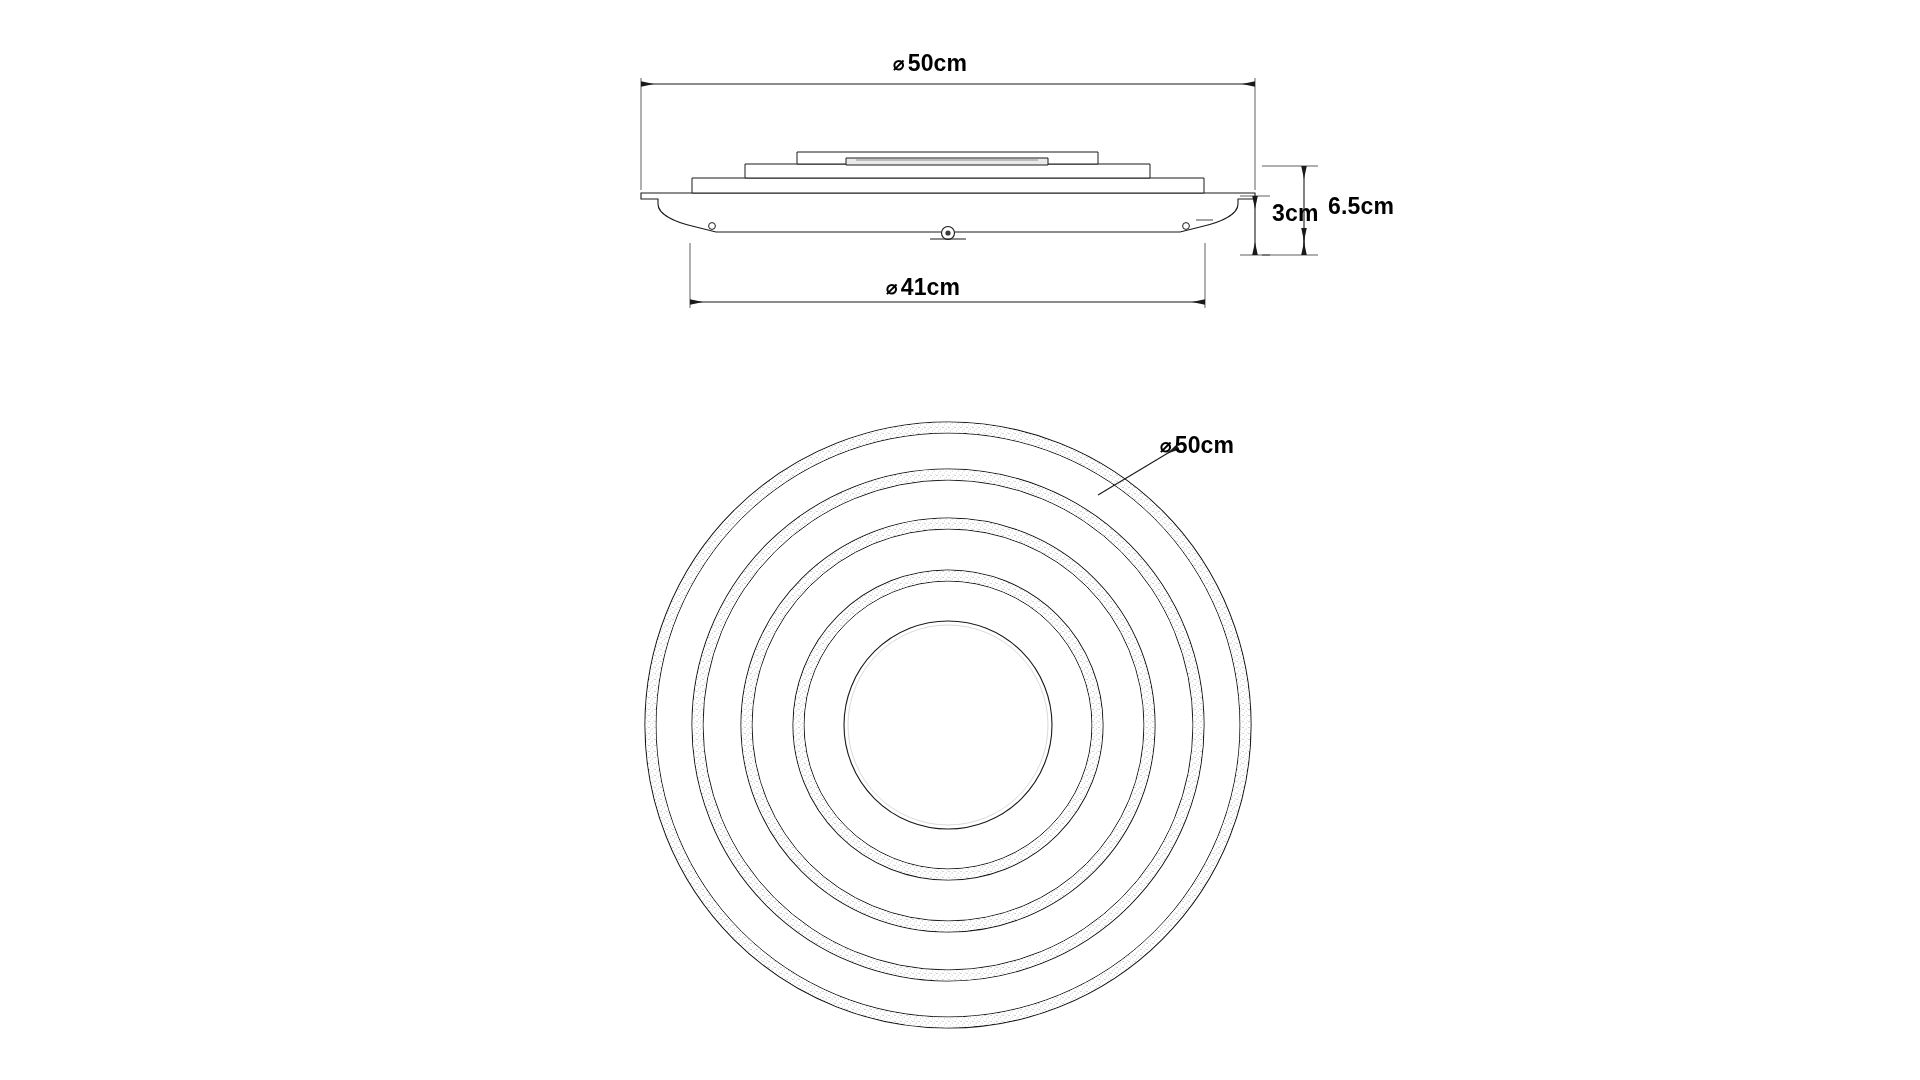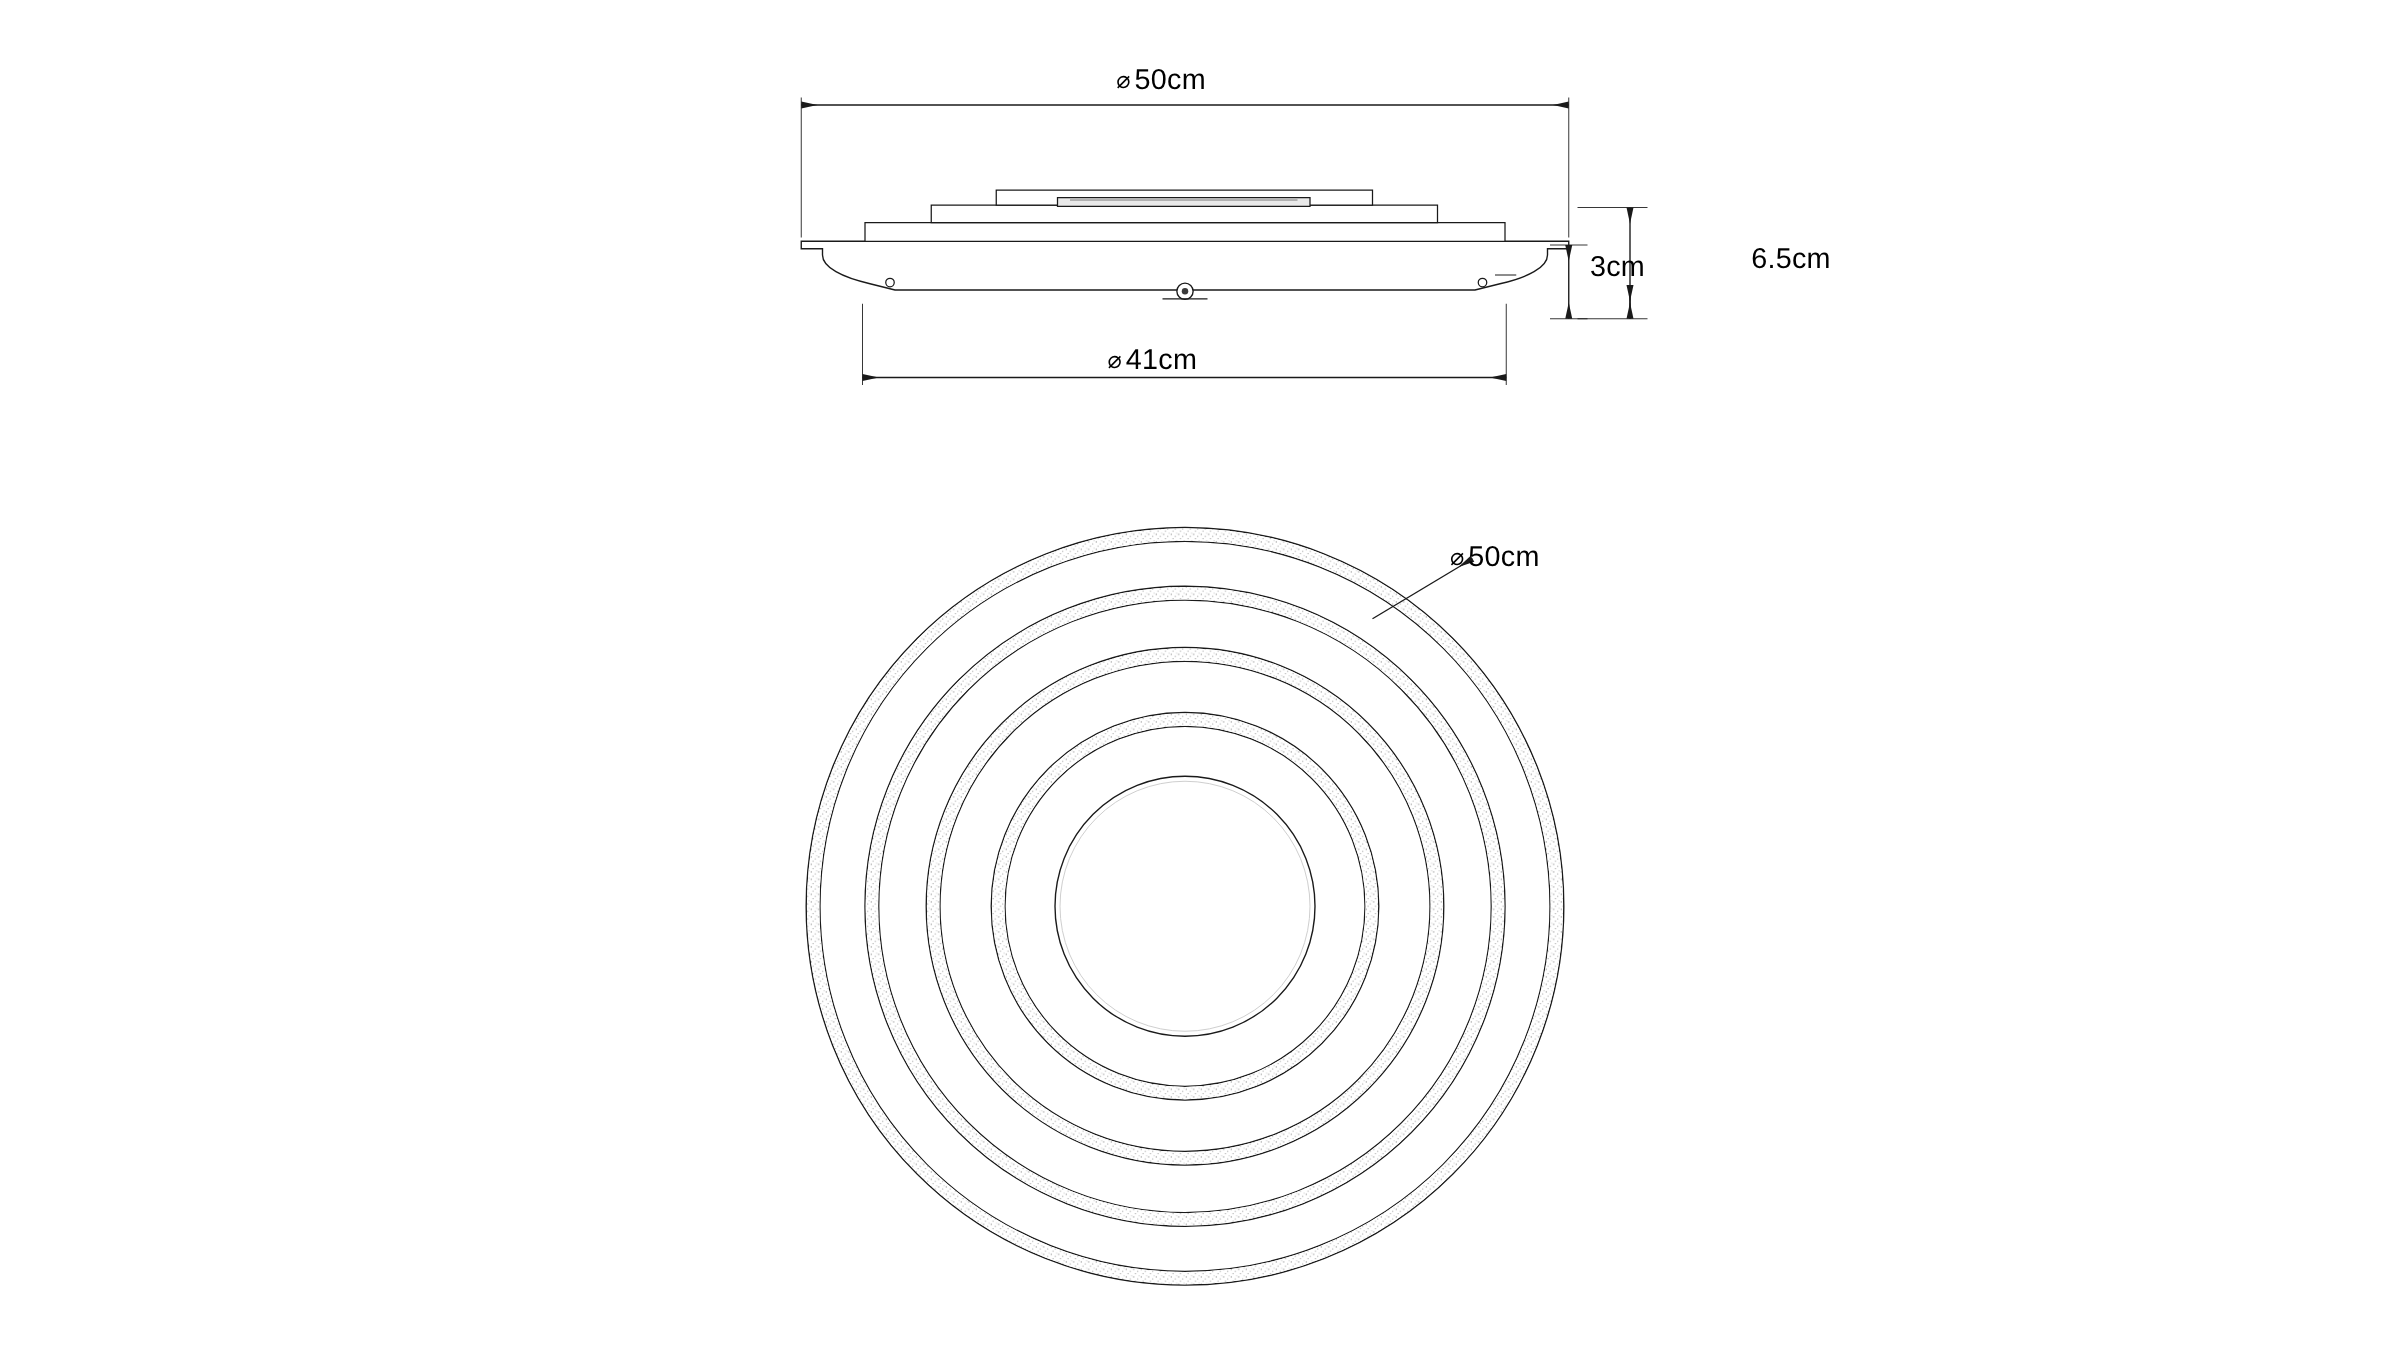--- a/index.html
+++ b/index.html
@@ -12,20 +12,21 @@
     height: 1080px;
     overflow: hidden;
     font-family: "Liberation Sans", sans-serif;
     color: #000000;
   }
   #sheet {
     position: relative;
     width: 1920px;
     height: 904px;
     background: #ffffff;
+    font-weight: bold;
   }
   svg.drawing {
     position: absolute;
     left: 0;
     top: 0;
     width: 1920px;
     height: 1080px;
   }
   .dim-label {
     position: absolute;
@@ -42,21 +43,21 @@
   }
   #label-top {
     left: 893px;
     top: 50px;
   }
   #label-bottom {
     left: 886px;
     top: 274px;
   }
   #label-height {
-    left: 1401px;
+    left: 1328px;
     top: 193px;
   }
   #label-thickness {
     left: 1272px;
     top: 200px;
   }
   #label-plan {
     left: 1160px;
     top: 432px;
   }

